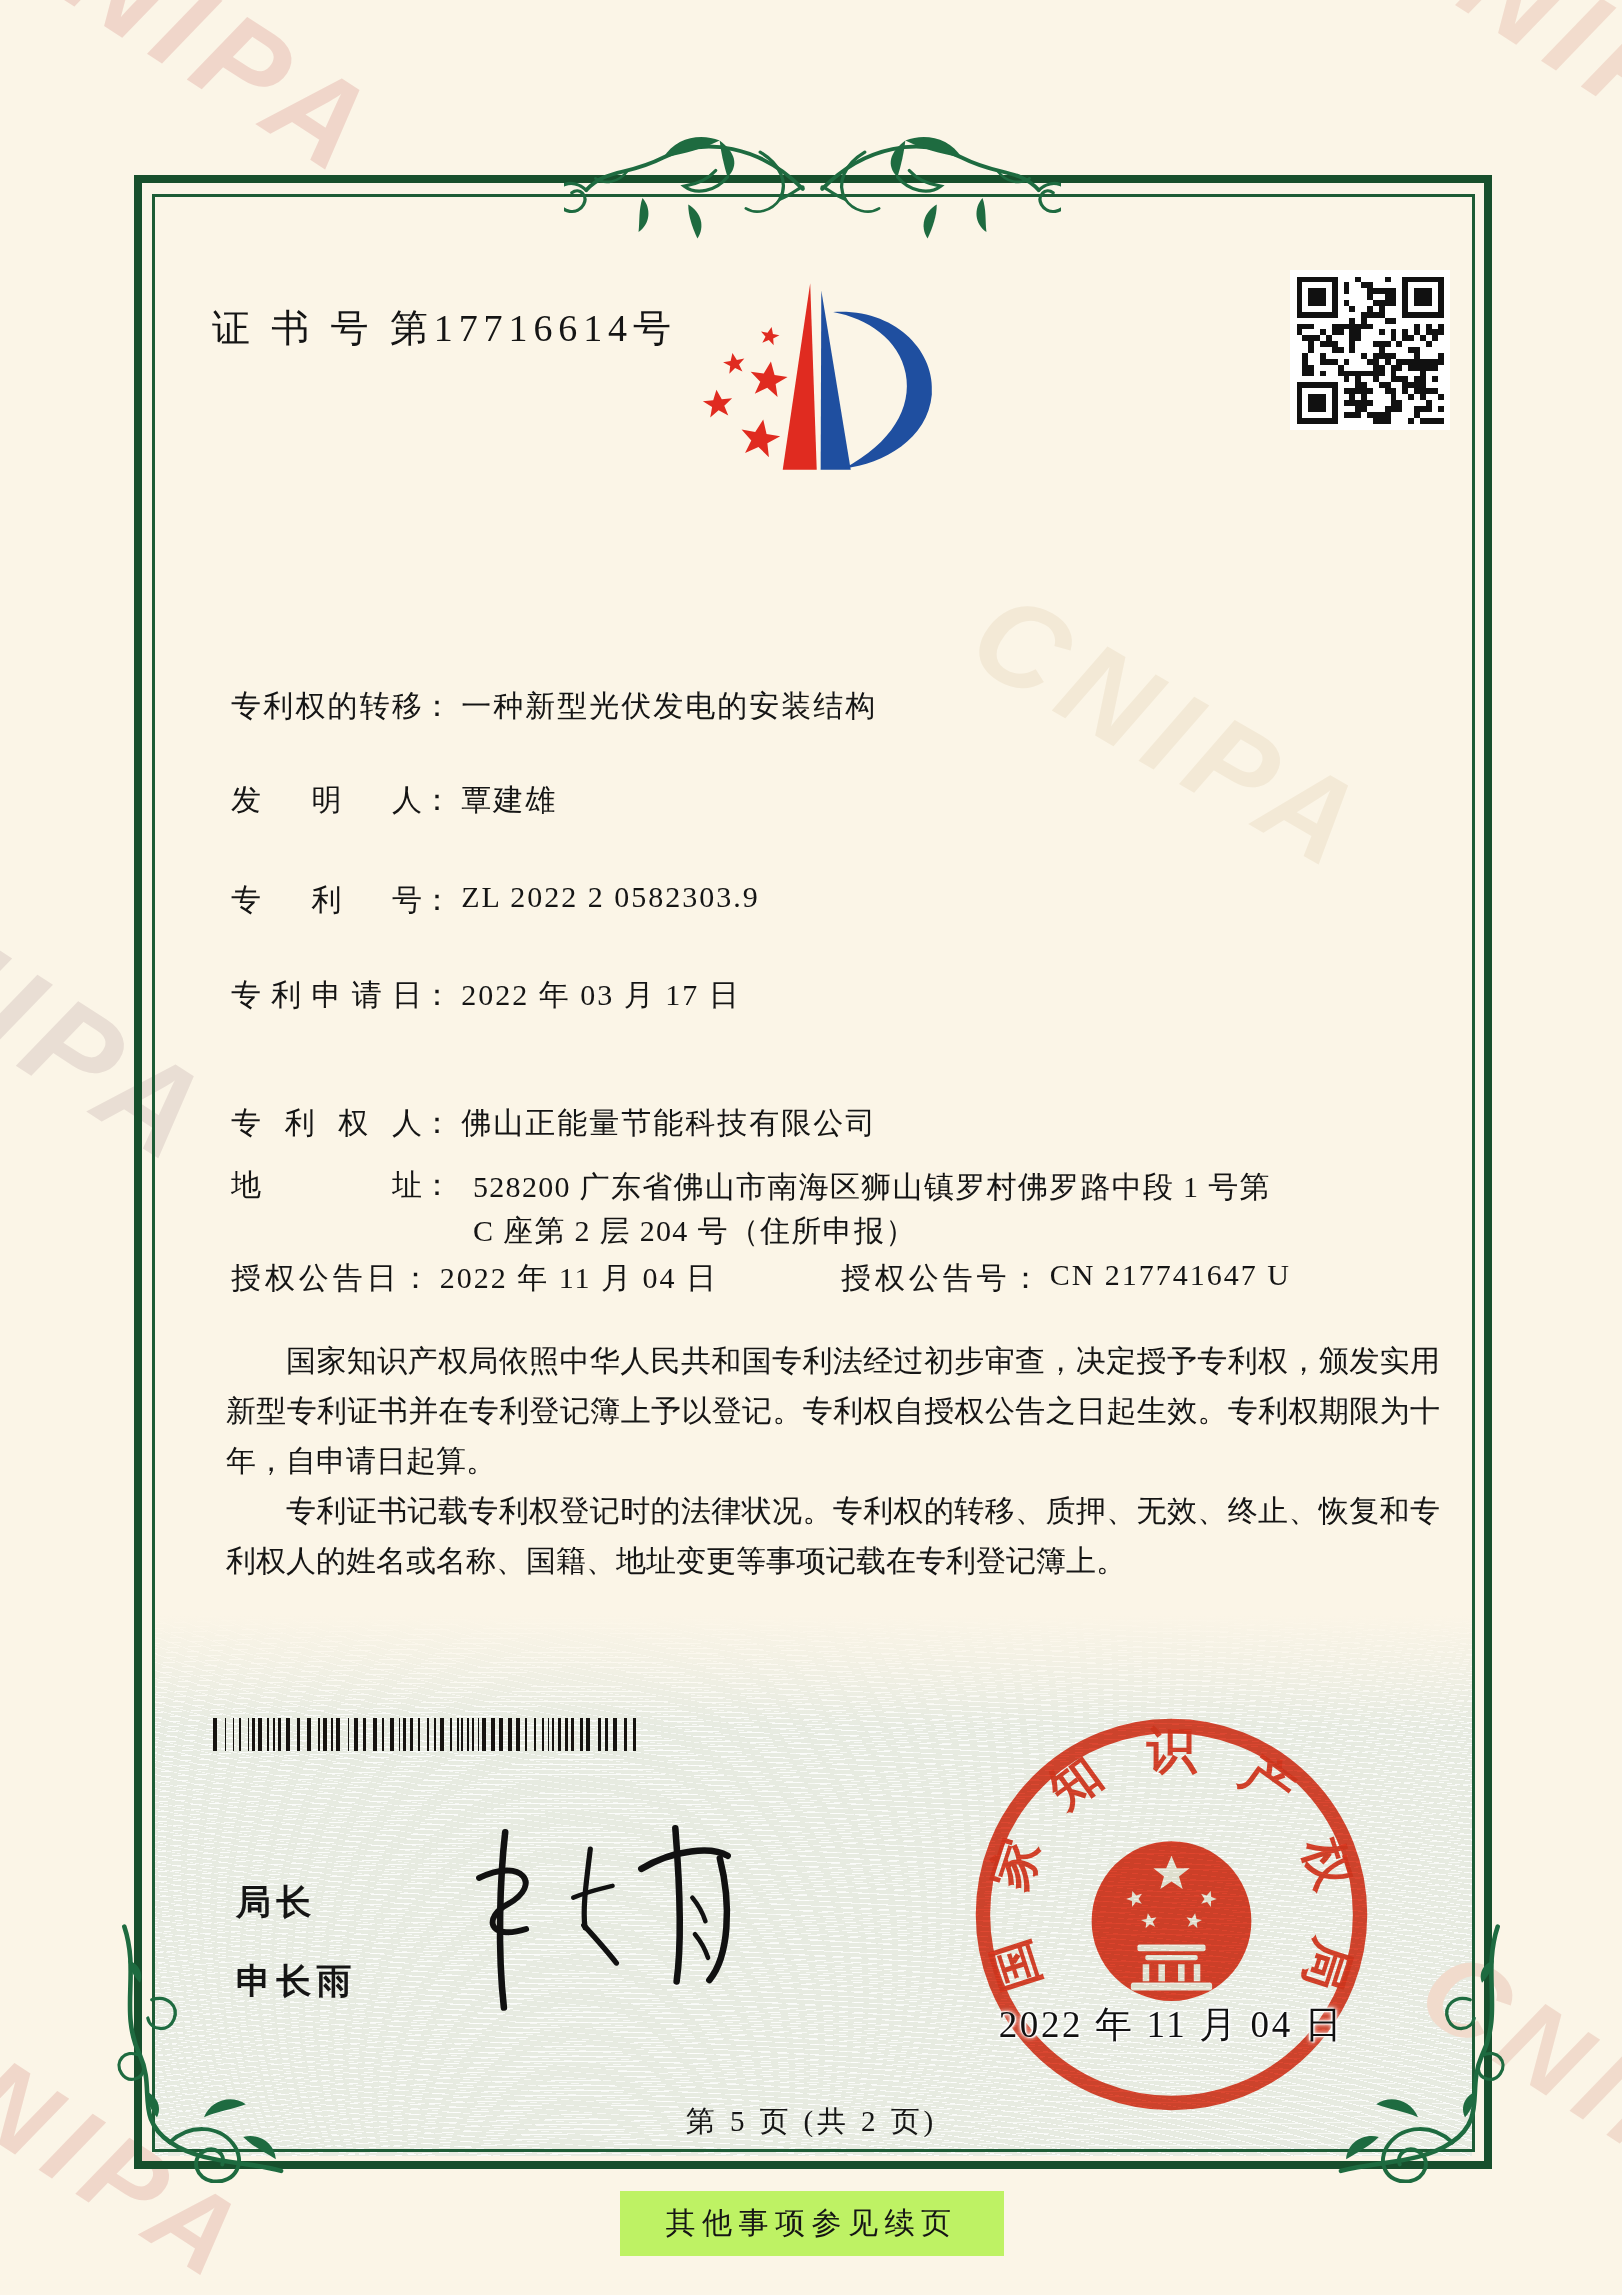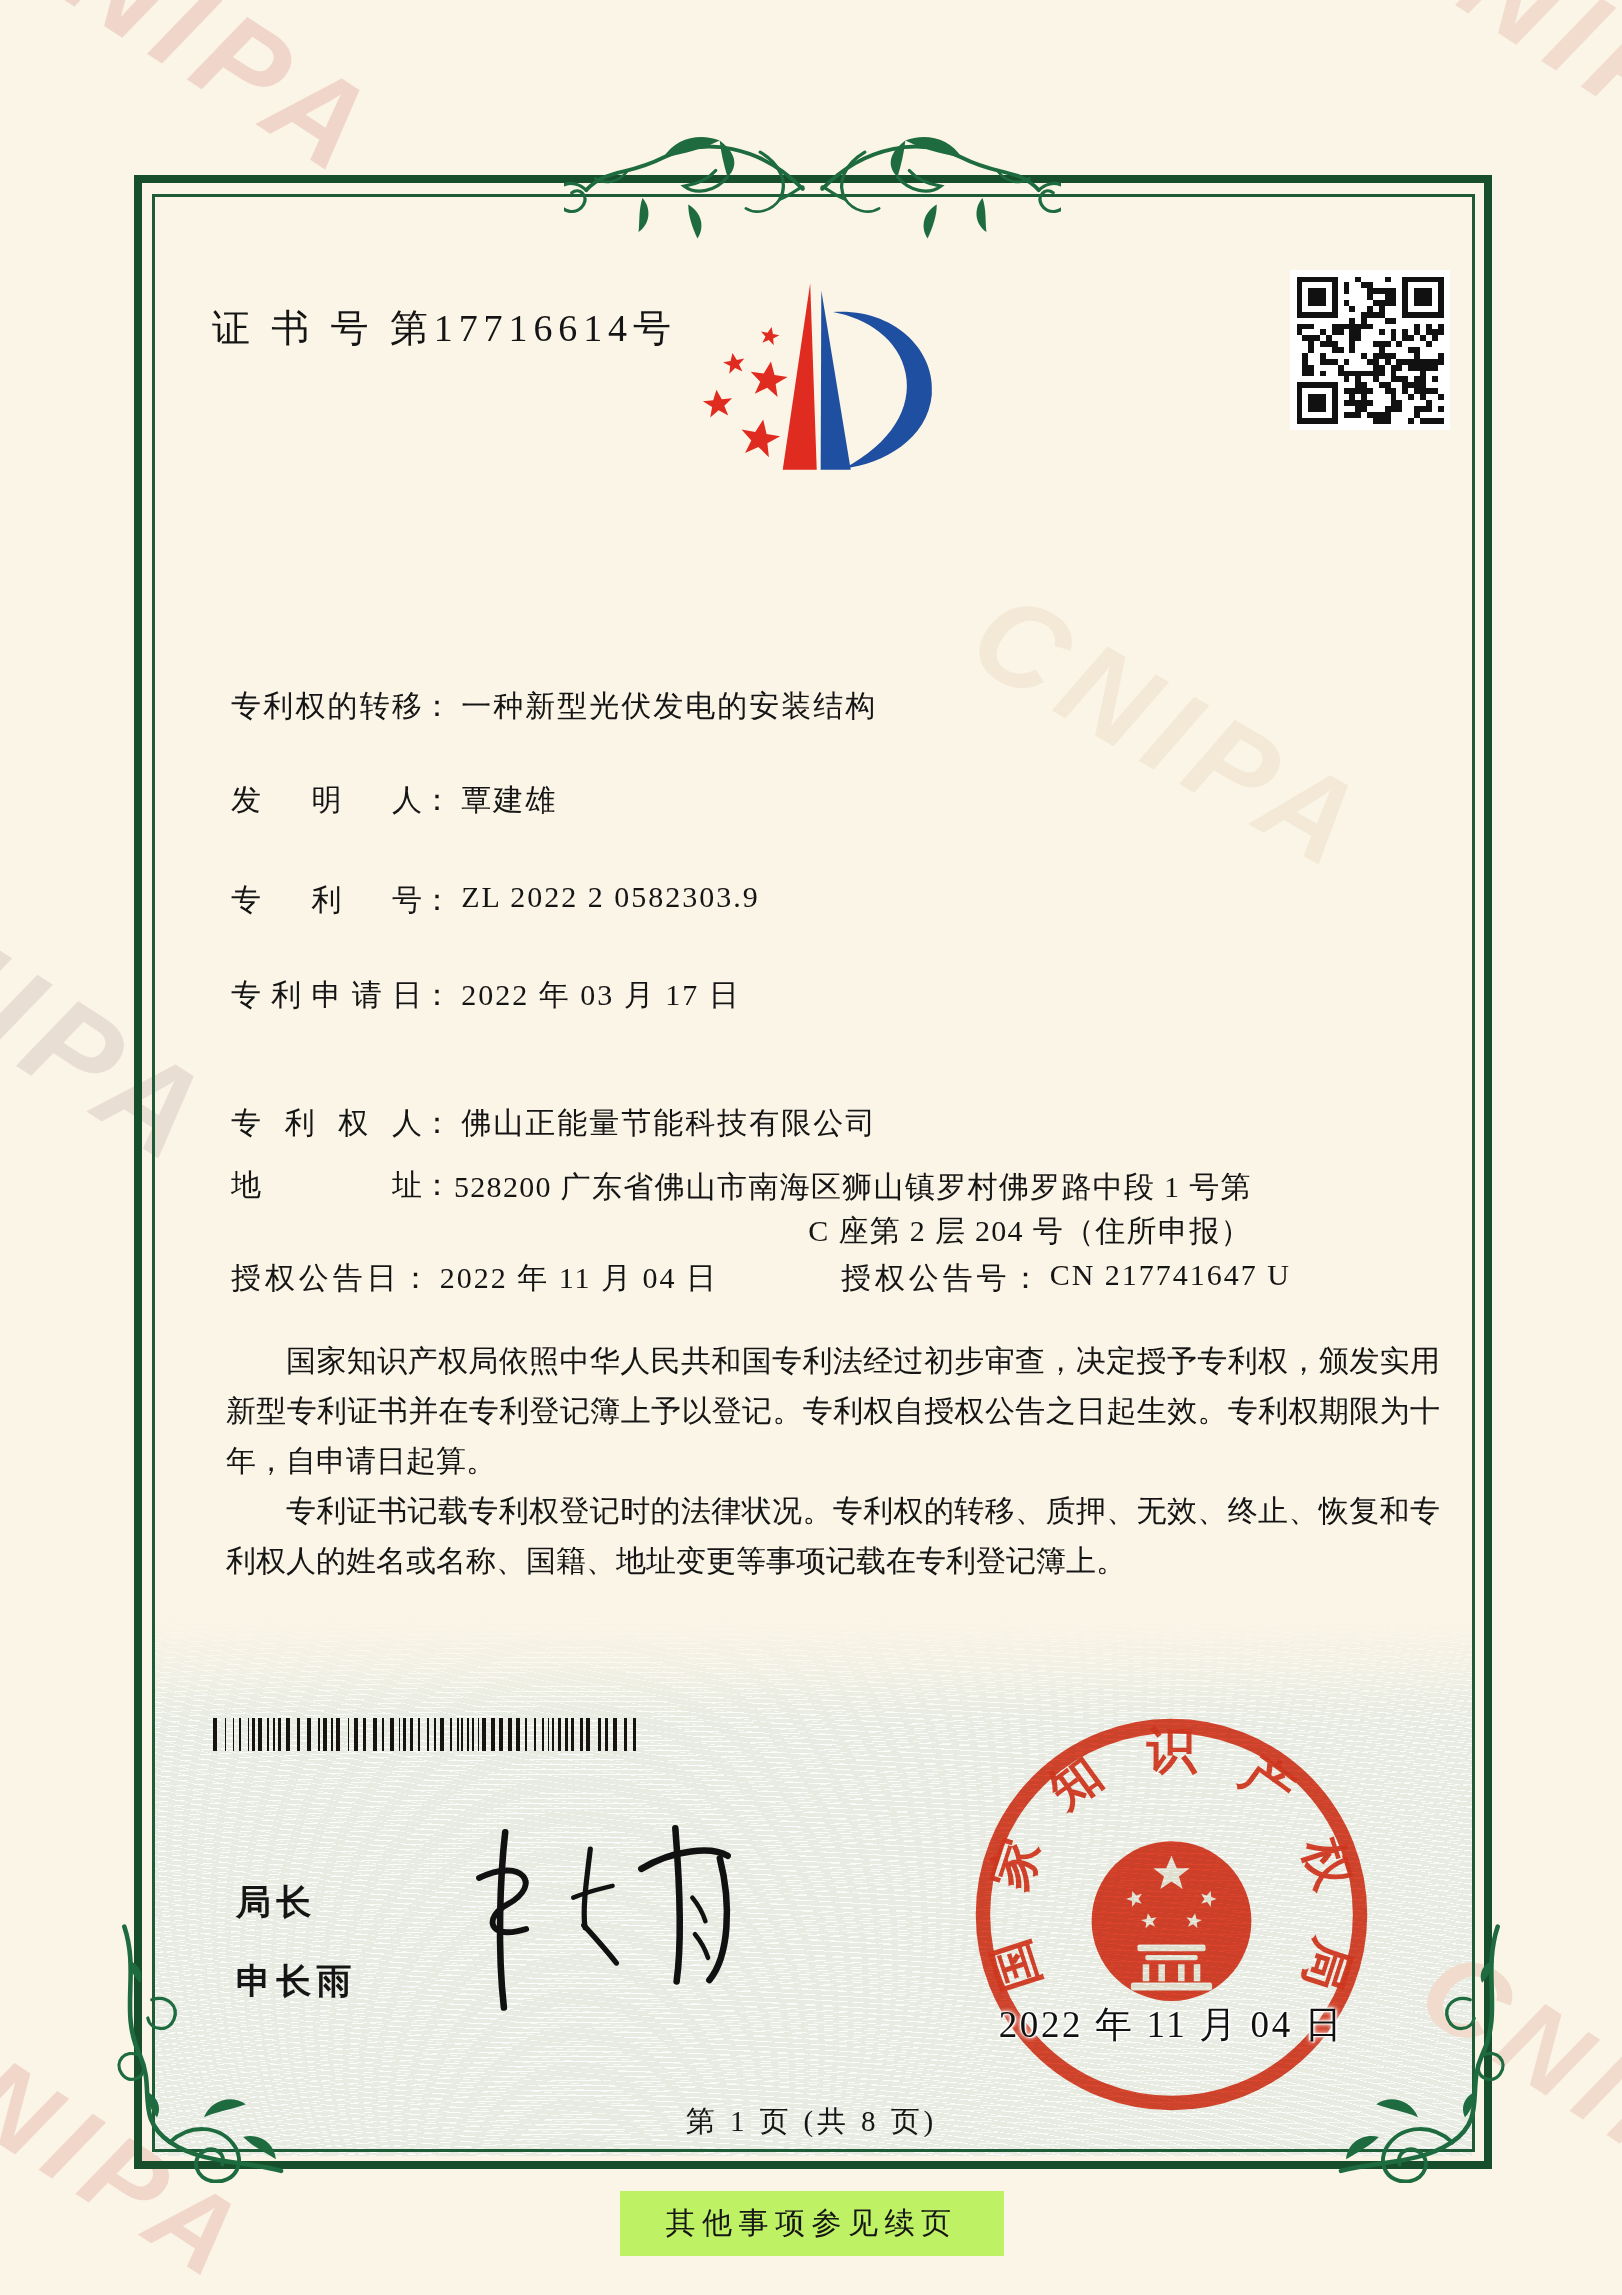--- a/index.html
+++ b/index.html
@@ -73,21 +73,21 @@
   .frow{position:absolute;left:231px;z-index:5;font-size:30px;white-space:nowrap;}
   .flabel{
     display:inline-block;width:191px;vertical-align:top;
     text-align:justify;text-align-last:justify;text-justify:inter-character;
   }
   .fcolon{display:inline-block;vertical-align:top;}
   .fvalue{display:inline-block;vertical-align:top;margin-left:9.2px;letter-spacing:2px;}
   .row-name{top:686px;} .row-inventor{top:780px;} .row-patno{top:880px;}
   .row-appdate{top:975px;} .row-patentee{top:1069px;margin-top:34px;}
   .row-addr{top:1165px;}
-  .addr-lines{display:inline-block;vertical-align:top;margin-left:2px;letter-spacing:1.3px;line-height:44px;text-align:right;}
+  .addr-lines{display:inline-block;vertical-align:top;margin-left:21px;letter-spacing:1.3px;line-height:44px;}
   .row-grant{top:1258px;width:1224px;}
   .grant-no{position:absolute;left:610px;top:0;white-space:nowrap;}
   .glabel{letter-spacing:3.9px;}
 
   
   .bodytext{
     position:absolute;left:226px;top:1336px;width:1214px;z-index:5;
     font-size:30px;line-height:50px;text-align:justify;
   }
   .bodytext p{margin:0;text-indent:2em;}
@@ -557,19 +557,19 @@
       <rect x="280" y="382" width="80" height="8" rx="3"></rect>
       <rect x="276" y="396" width="10" height="26"></rect>
       <rect x="300" y="396" width="10" height="26"></rect>
       <rect x="330" y="396" width="10" height="26"></rect>
       <rect x="354" y="396" width="10" height="26"></rect>
       <rect x="258" y="424" width="124" height="12" rx="4"></rect>
     </g>
   </svg>
   <div class="seal-date">2022 年 11 月 04 日</div>
 
-  <div class="page-num">第 1 页 (共 8 页)</div>
+  <div class="page-num">第 5 页 (共 2 页)</div>
   <div class="cont-note">
     <span>其他事项参见续页</span>
   </div>
 
 </div>
 
 
 </body></html>

